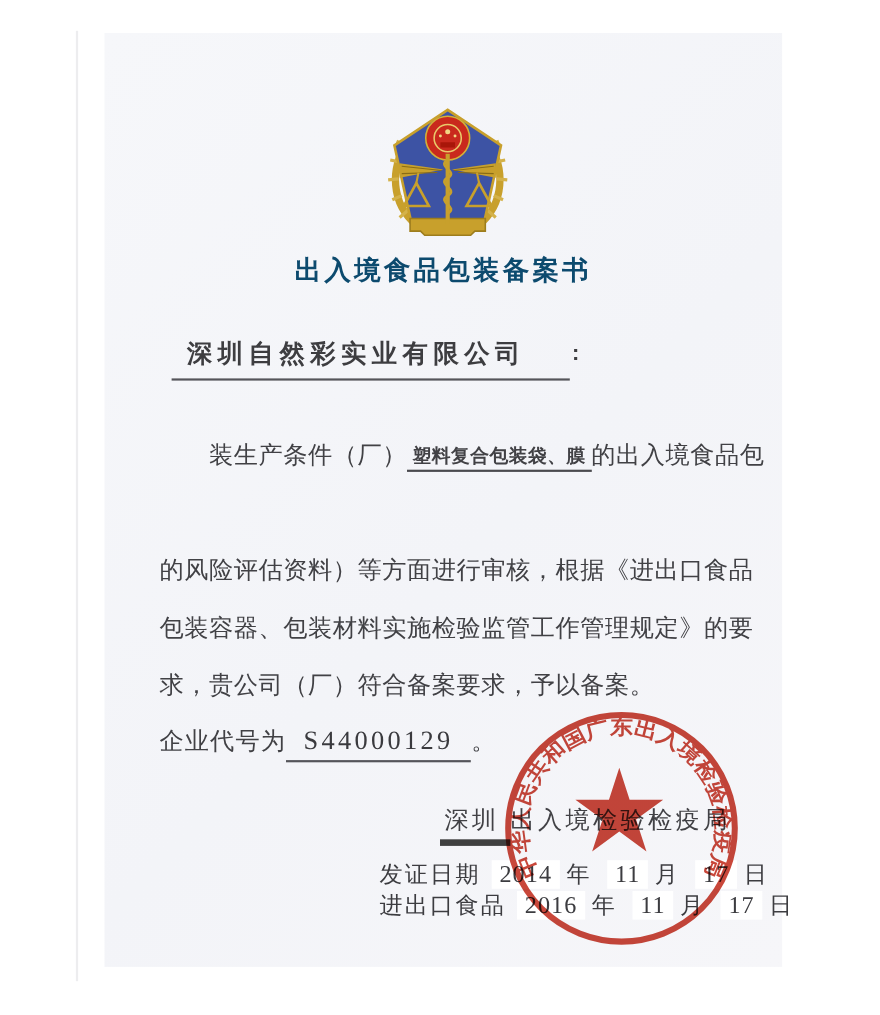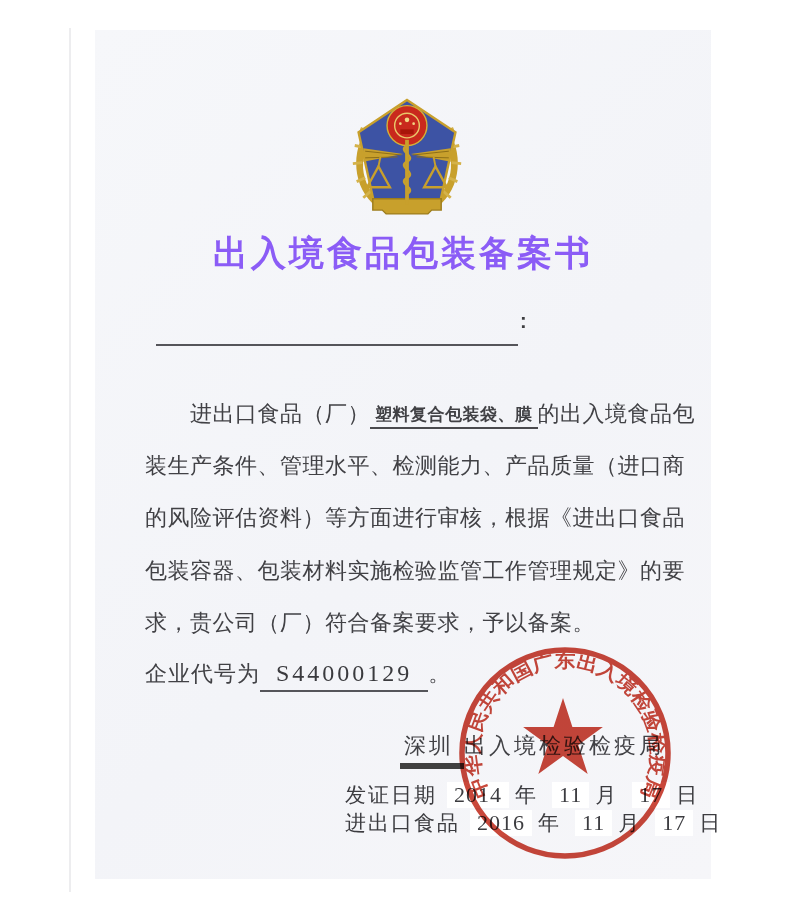--- a/index.html
+++ b/index.html
@@ -3,21 +3,21 @@
 <meta charset="utf-8">
 <style>
   * { margin:0; padding:0; box-sizing:border-box; }
   body { background:#ffffff; font-family:"Liberation Sans", sans-serif; }
   .page { position:relative; width:800px; height:923px; background:#ffffff; overflow:hidden; }
   .edge-line { position:absolute; left:69px; top:28px; width:2px; height:864px; background:#ededef; }
   .scan { position:absolute; left:95px; top:30px; width:616px; height:849px;
           background:linear-gradient(135deg,#f6f7fa 0%,#f3f4f8 55%,#f6f6f9 100%); }
   .emblem { position:absolute; left:350px; top:94px; width:114px; height:122px; }
   .doc-title { position:absolute; left:95px; top:230px; width:616px; text-align:center;
-               font-size:35px; font-weight:700; letter-spacing:3px; color:#8b5cf6; }
+               font-size:24px; font-weight:700; letter-spacing:3px; color:#0c4a6e; }
   .company-row { position:absolute; left:170px; top:306px; font-size:23px; font-weight:700;
                  letter-spacing:5px; color:#3d3d40; }
   .company-underline { position:absolute; left:156px; top:344px; width:362px; height:0;
                        border-top:2px solid #55555a; }
   .company-colon { position:absolute; left:520px; top:310px; font-size:20px; font-weight:700; color:#3d3d40; }
   .body-line { position:absolute; font-size:22px; color:#414145; letter-spacing:0.5px; white-space:nowrap; }
   .l1 { left:190px; top:399px; }
   .l2 { left:145px; top:451px; }
   .l3 { left:145px; top:503px; }
   .l4 { left:145px; top:556px; }
@@ -74,25 +74,25 @@
     <path d="M32,66 L30,76 M88,66 L90,76" stroke="#c8a02c" stroke-width="2"></path>
     <path d="M30,76 L18,98 L42,98 Z" fill="none" stroke="#c8a02c" stroke-width="2.5"></path>
     <path d="M90,76 L78,98 L102,98 Z" fill="none" stroke="#c8a02c" stroke-width="2.5"></path>
 
     <line x1="60" y1="48" x2="60" y2="116" stroke="#c8a02c" stroke-width="4"></line>
     <path d="M60,54 c-11,6 11,11 0,17 c-11,6 11,11 0,17 c-11,6 11,11 0,17" fill="none" stroke="#c8a02c" stroke-width="2.6"></path>
   </svg>
 
   <div class="doc-title">出入境食品包装备案书</div>
 
+  <div class="company-row">深圳自然彩实业有限公司</div>
   <div class="company-underline"></div>
   <div class="company-colon">:</div>
 
-  <div class="body-line l1"><span>进出口食品（厂）</span><span class="fill-in">塑料复合包装袋、膜</span><span>的出入境食品包</span></div>
-  <div class="body-line l2">装生产条件、管理水平、检测能力、产品质量（进口商</div>
+  <div class="body-line l1"><span>装生产条件（厂）</span><span class="fill-in">塑料复合包装袋、膜</span><span>的出入境食品包</span></div>
   <div class="body-line l3">的风险评估资料）等方面进行审核，根据《进出口食品</div>
   <div class="body-line l4">包装容器、包装材料实施检验监管工作管理规定》的要</div>
   <div class="body-line l5">求，贵公司（厂）符合备案要求，予以备案。</div>
 
   <div class="code-row"><span>企业代号为</span><span class="code-value">S44000129</span><span>。</span></div>
 
   <div class="issuer-row"><span class="issuer-city">深圳</span><span>出入境检验检疫局</span></div>
 
   <div class="date-row d1">
     <span>发证日期</span>

